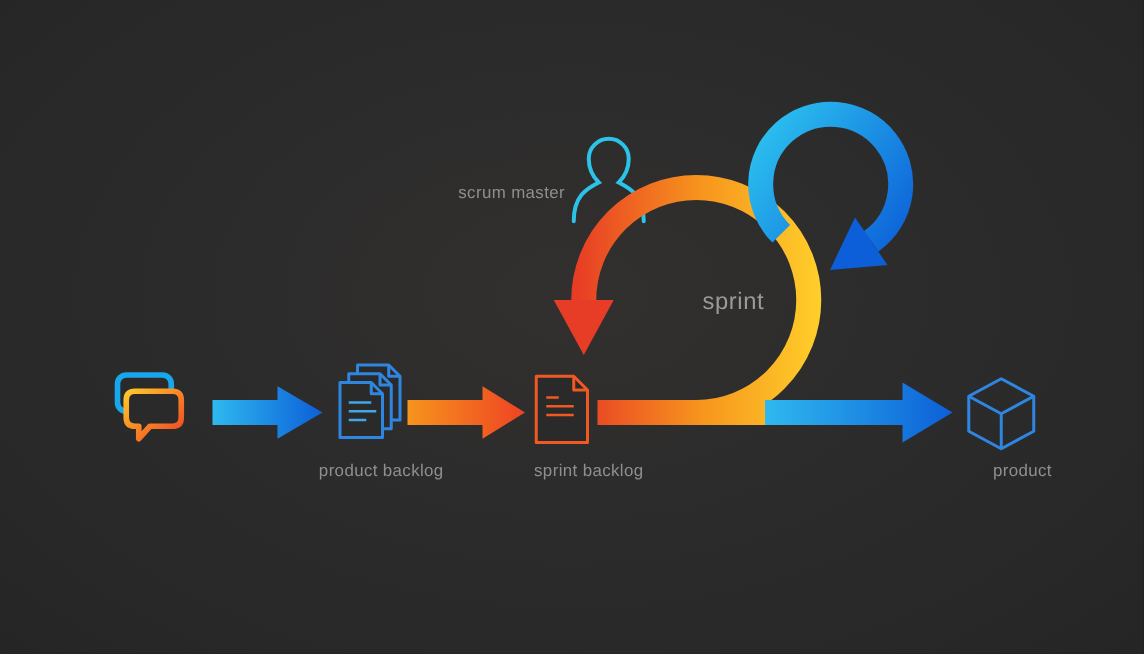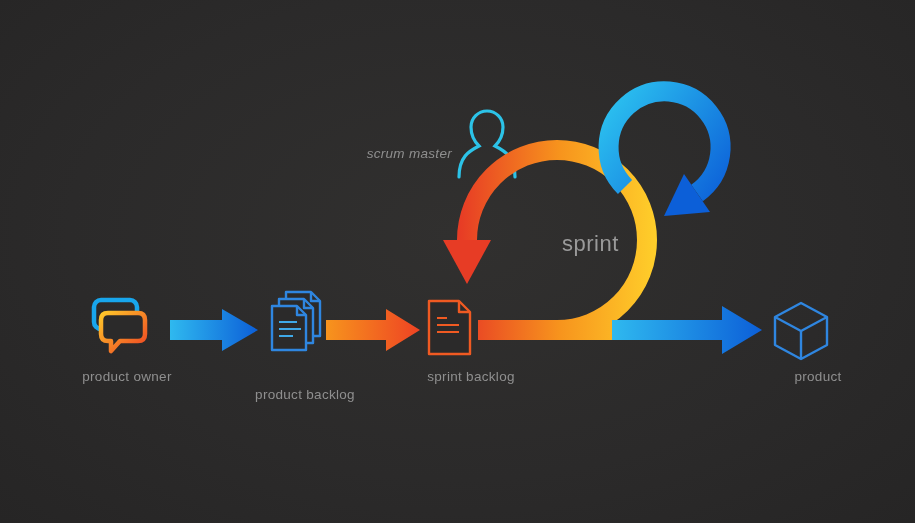--- a/index.html
+++ b/index.html
@@ -17,21 +17,21 @@
     font-size:13.5px;
     letter-spacing:.3px;
     text-align:center;
     width:130px;
     user-select:none;
   }
   .label.right{text-align:right;}
   .sprint-label{
     position:absolute;
     color:#9a9a9a;
-    font-size:22px;
+    font-size:19px;
     letter-spacing:.5px;
     user-select:none;
   }
 </style>
 </head>
 <body>
 
 <div class="stage">
 
   <svg width="915" height="523" viewBox="0 0 915 523">
@@ -104,25 +104,24 @@
       </g>
     </g>
 
     <g stroke="#2f86e0" stroke-width="2.4" fill="none" stroke-linejoin="round">
       <path d="M 801 303 L 827 317 L 827 345 L 801 359 L 775 345 L 775 317 Z"></path>
       <path d="M 775 317 L 801 331 L 827 317"></path>
       <path d="M 801 331 L 801 359"></path>
     </g>
   </svg>
 
-  <div class="label" style="left:62px; top:369px;">product owner</div>
 
-  <div class="label" style="left:240px; top:387px;">product backlog</div>
+  <div class="label" style="left:240px; top:369px;">product backlog</div>
 
   <div class="label" style="left:406px; top:369px;">sprint backlog</div>
 
-  <div class="label right" style="left:330px; top:146px; width:122px;font-style:italic;">scrum master</div>
+  <div class="label right" style="left:330px; top:146px; width:122px;">scrum master</div>
 
   <div class="sprint-label" style="left:562px; top:231px;">sprint</div>
 
   <div class="label" style="left:753px; top:369px;">product</div>
 
 </div>
 
 </body></html>

